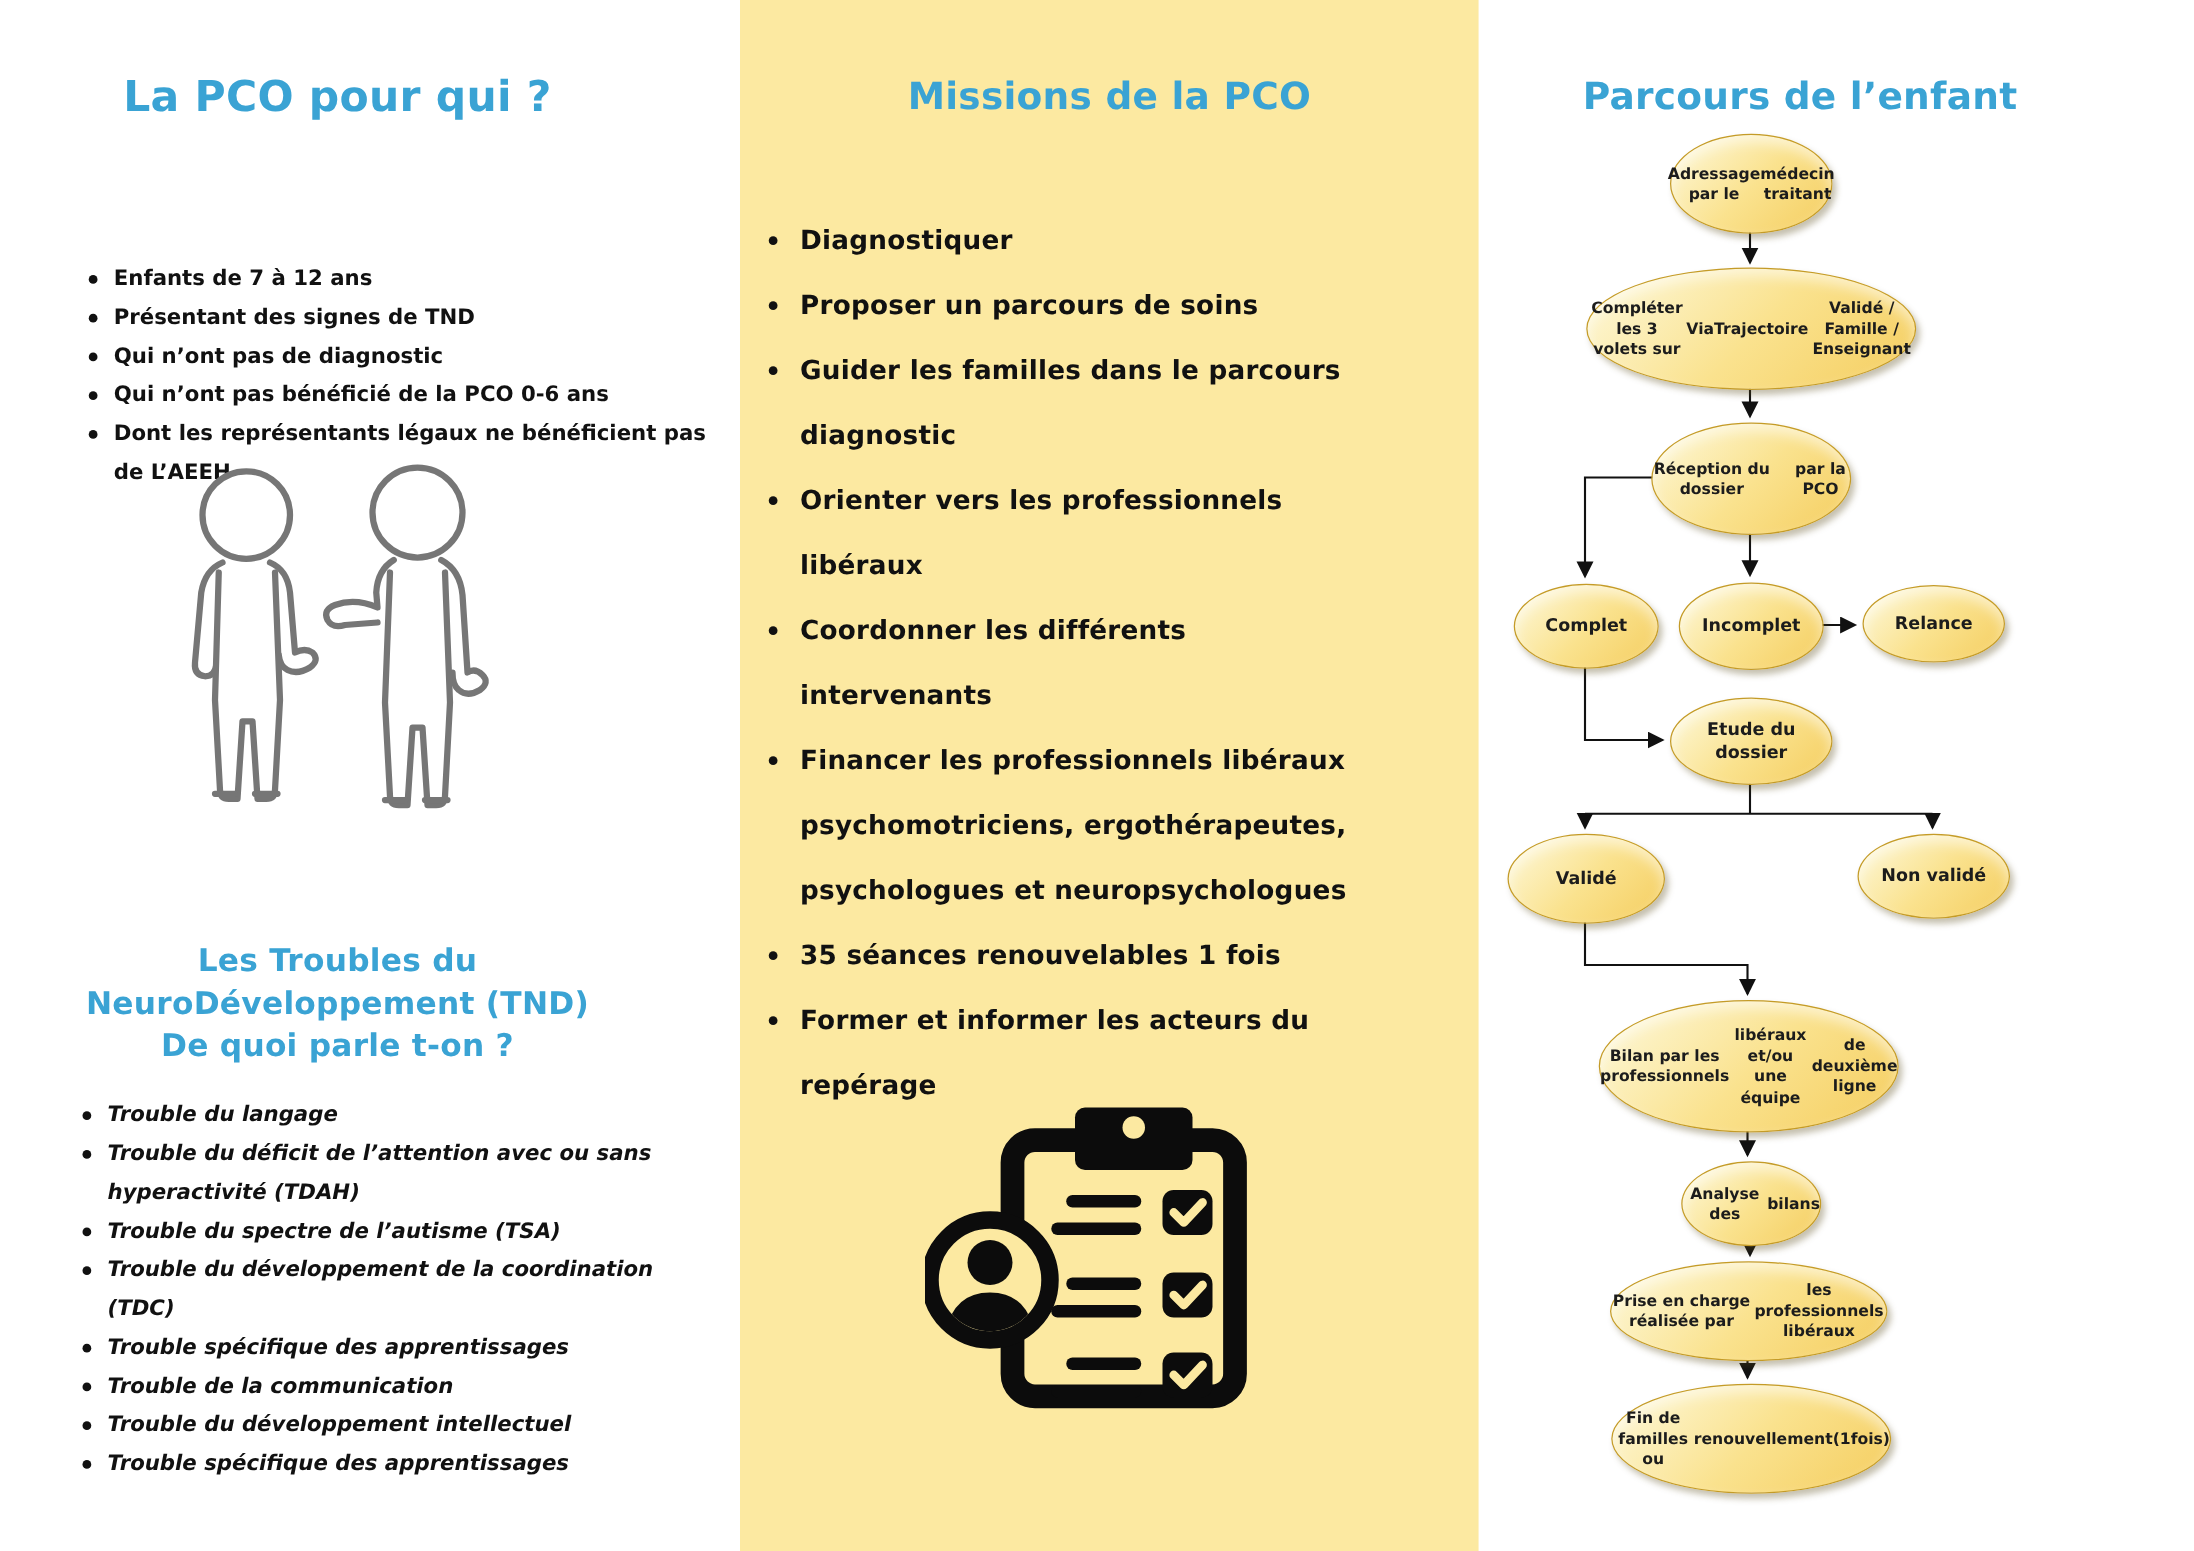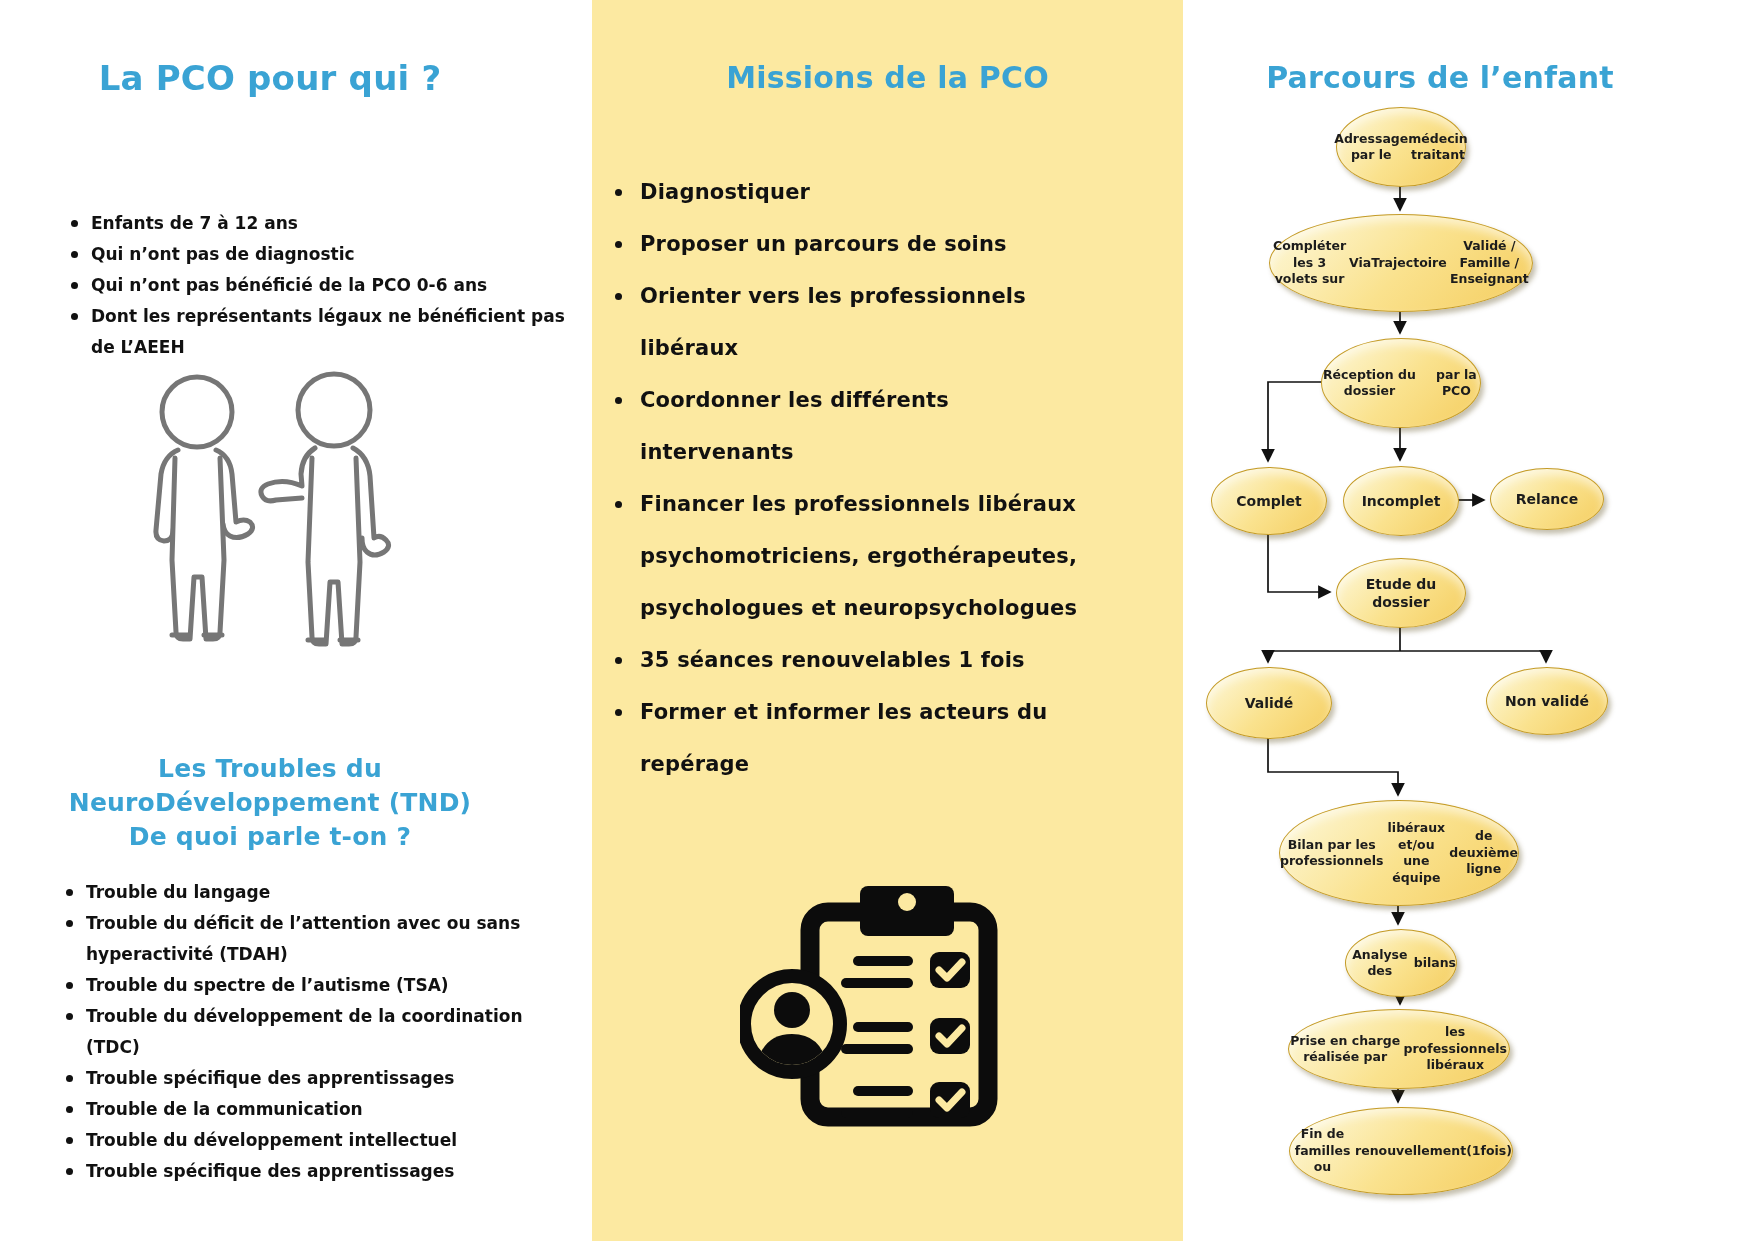--- a/index.html
+++ b/index.html
@@ -16,21 +16,21 @@
   #mid-title{left:592px;top:60px;width:591px;font-size:30px;}
   #right-title{left:1190px;top:60px;width:500px;font-size:30px;}
   #left-subtitle{left:0;top:752px;width:540px;font-size:25px;line-height:34px;}
 
   ul.blist{position:absolute;margin:0;padding:0;list-style:none;}
   ul.blist li{position:relative;padding-left:24px;font-weight:bold;}
   ul.blist li::before{content:"";position:absolute;left:4px;width:7px;height:7px;
       border-radius:50%;background:#111;}
   #left-bullets{left:67px;top:172px;width:505px;font-size:17px;line-height:31px;margin-top:36px;}
   #left-bullets li::before{top:12px;}
-  #tnd-bullets{left:62px;top:877px;width:505px;font-size:17px;line-height:31px;}
+  #tnd-bullets{left:62px;top:877px;width:505px;font-size:17px;line-height:31px;font-style:italic;}
   #tnd-bullets li::before{top:12px;}
   #mid-bullets{left:610px;top:166px;width:478px;font-size:21px;line-height:52px;letter-spacing:.2px;}
   #mid-bullets li{padding-left:30px;}
   #mid-bullets li::before{top:23px;left:5px;}
 
   .illu{position:absolute;}
   #people-illu{left:112px;top:362px;}
   #clipboard-illu{left:740px;top:882px;}
 
   
@@ -48,20 +48,21 @@
 <body>
 
 <div class="panel" id="panel-left"></div>
 <div class="panel" id="panel-mid"></div>
 <div class="panel" id="panel-right"></div>
 
 <div class="heading" id="left-title">La PCO pour qui ?</div>
 
 <ul class="blist" id="left-bullets">
   <li>Enfants de 7 à 12 ans</li>
+  <li>Présentant des signes de TND</li>
   <li>Qui n’ont pas de diagnostic</li>
   <li>Qui n’ont pas bénéficié de la PCO 0-6 ans</li>
   <li>Dont les représentants légaux ne bénéficient pas de L’AEEH</li>
 </ul>
 
 <div class="illu" id="people-illu">
   <svg width="300" height="305" viewBox="0 0 300 305" fill="none" stroke="#767676" stroke-width="5" stroke-linecap="round" stroke-linejoin="round">
 
     <circle cx="85" cy="50" r="35" fill="#fff"></circle>
     <path d="M66,88 Q52,94 49,112 L44,168 Q43,178 52,179 Q60,179 61,170 L66,128" fill="#fff"></path>
@@ -92,20 +93,21 @@
   <li>Trouble de la communication</li>
   <li>Trouble du développement intellectuel</li>
   <li>Trouble spécifique des apprentissages</li>
 </ul>
 
 <div class="heading" id="mid-title">Missions de la PCO</div>
 
 <ul class="blist" id="mid-bullets">
   <li>Diagnostiquer</li>
   <li>Proposer un parcours de soins</li>
+  <li>Guider les familles dans le parcours diagnostic</li>
   <li>Orienter vers les professionnels libéraux</li>
   <li>Coordonner les différents intervenants</li>
   <li>Financer les professionnels libéraux psychomotriciens, ergothérapeutes, psychologues et neuropsychologues</li>
   <li>35 séances renouvelables 1 fois</li>
   <li>Former et informer les acteurs du repérage</li>
 </ul>
 
 <div class="illu" id="clipboard-illu">
   <svg width="270" height="250" viewBox="0 0 270 250">
     <defs>

